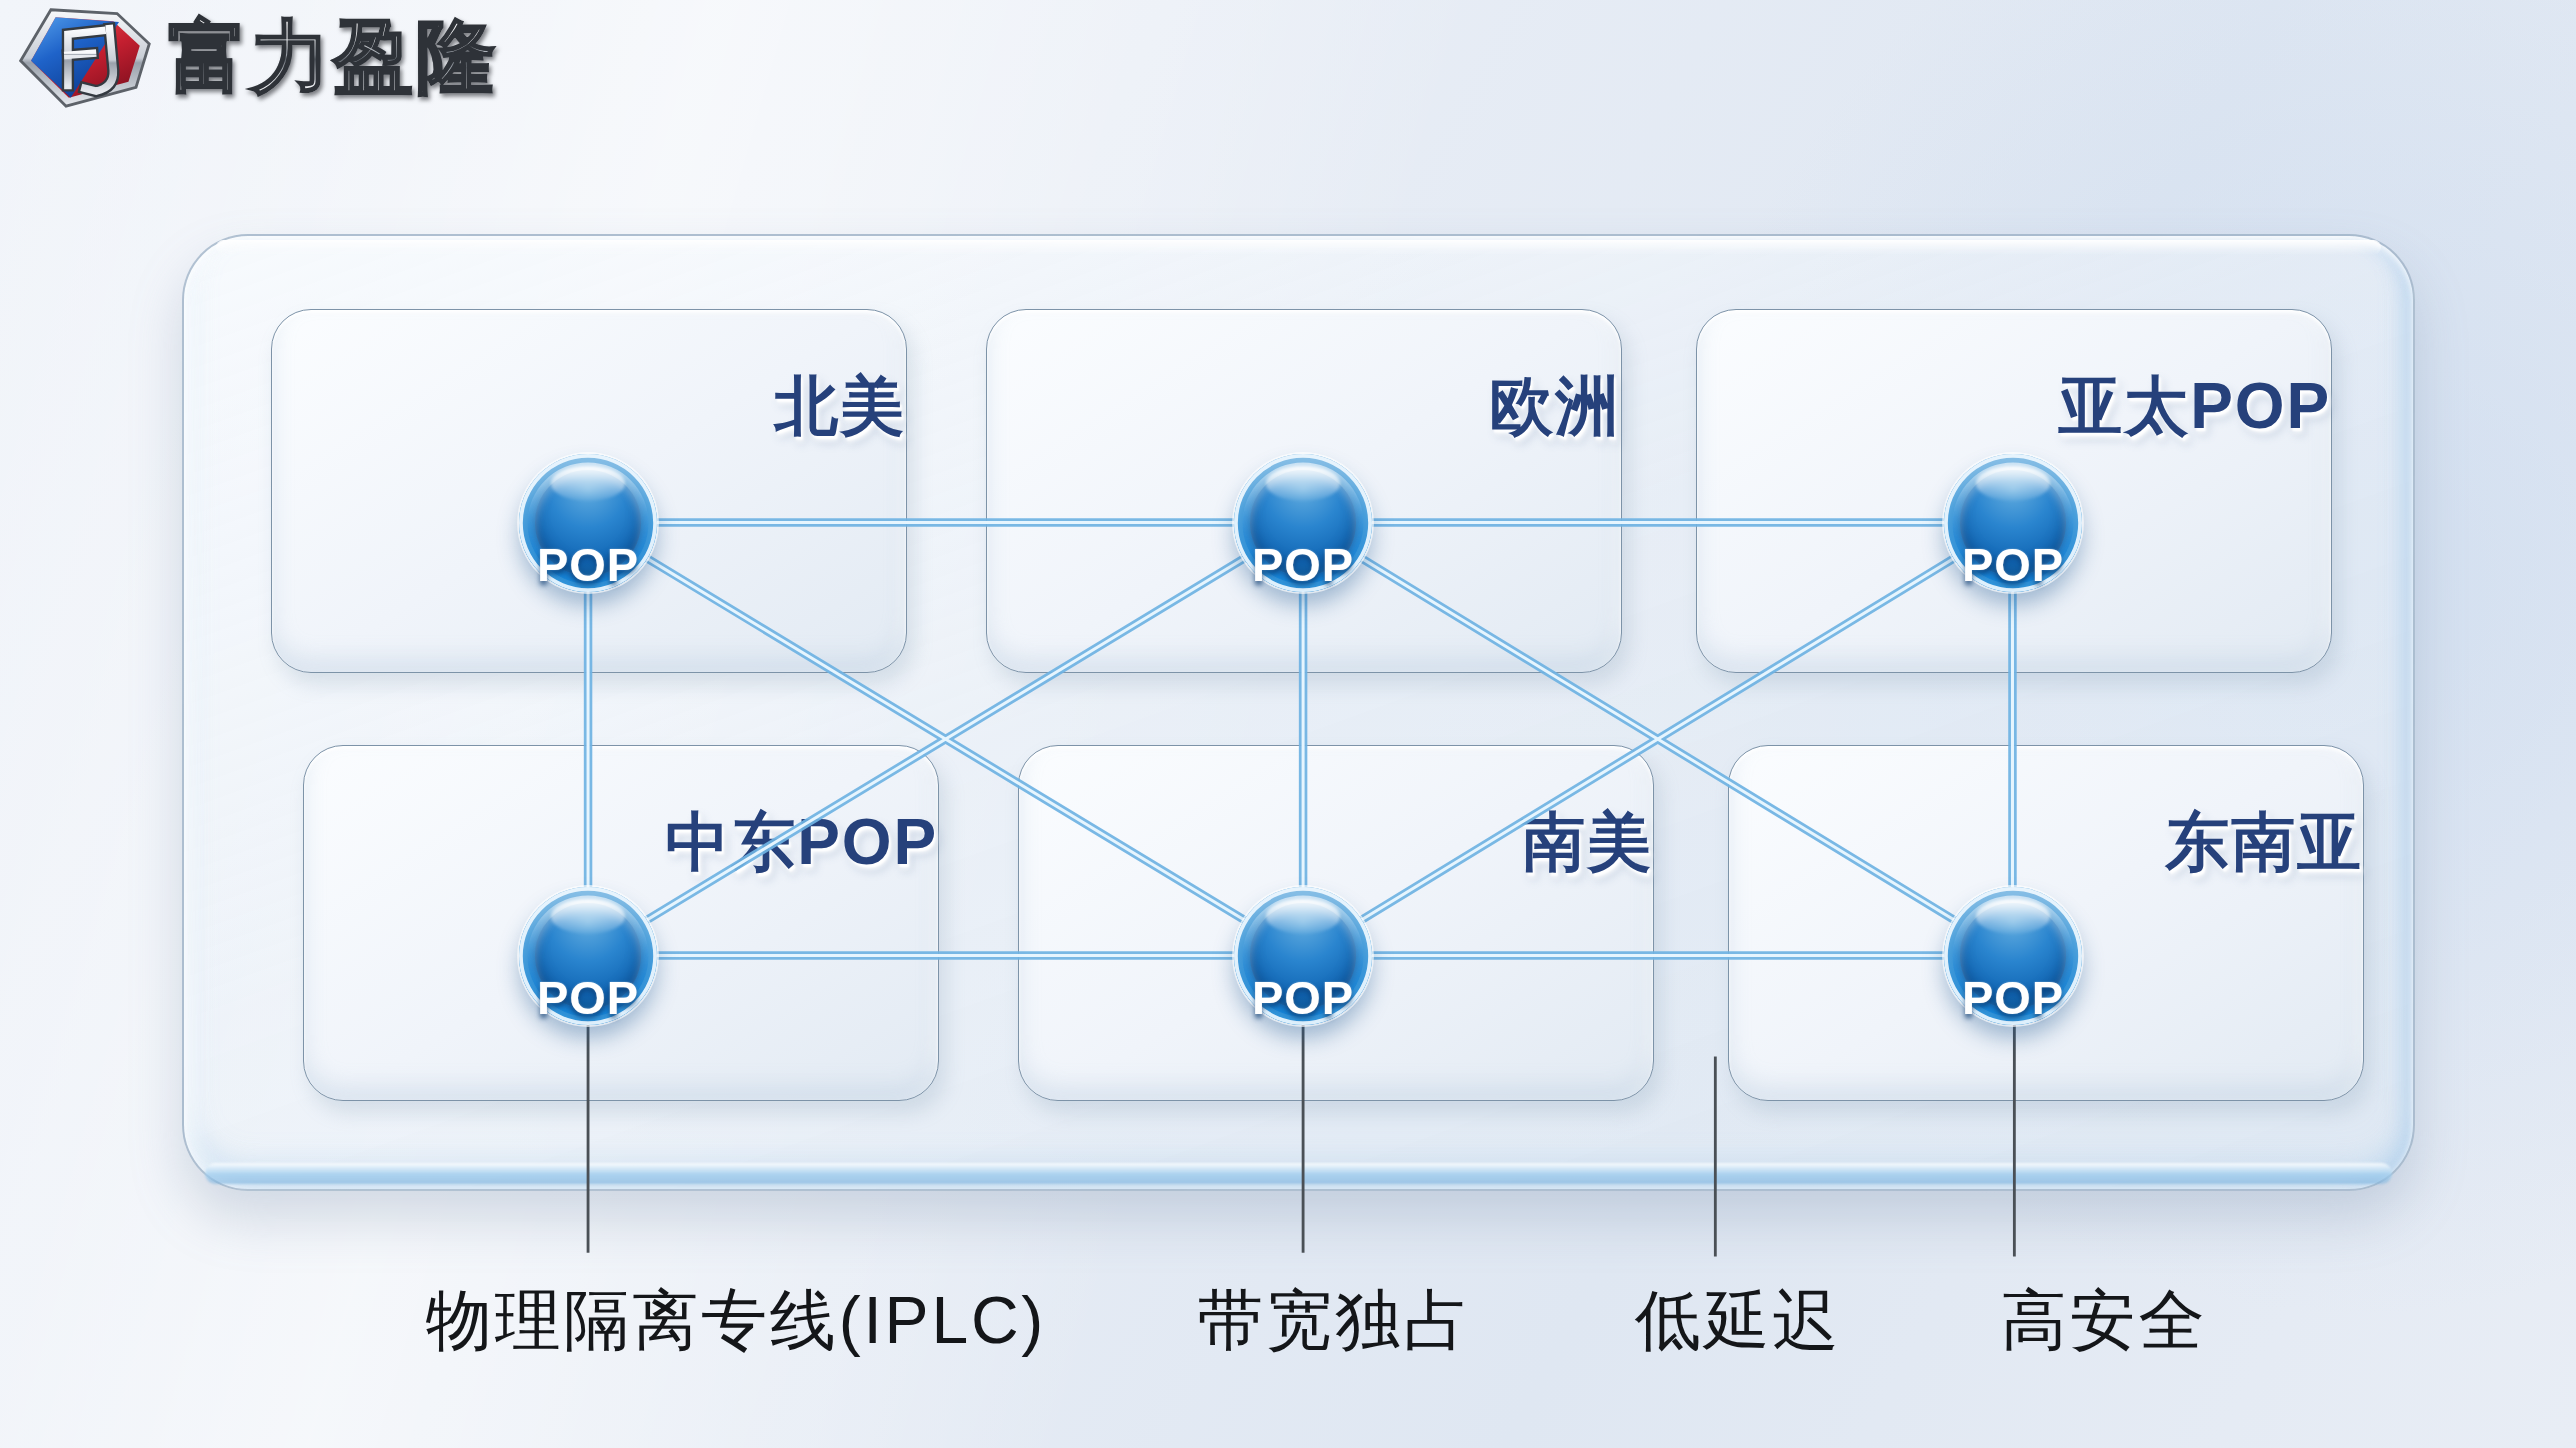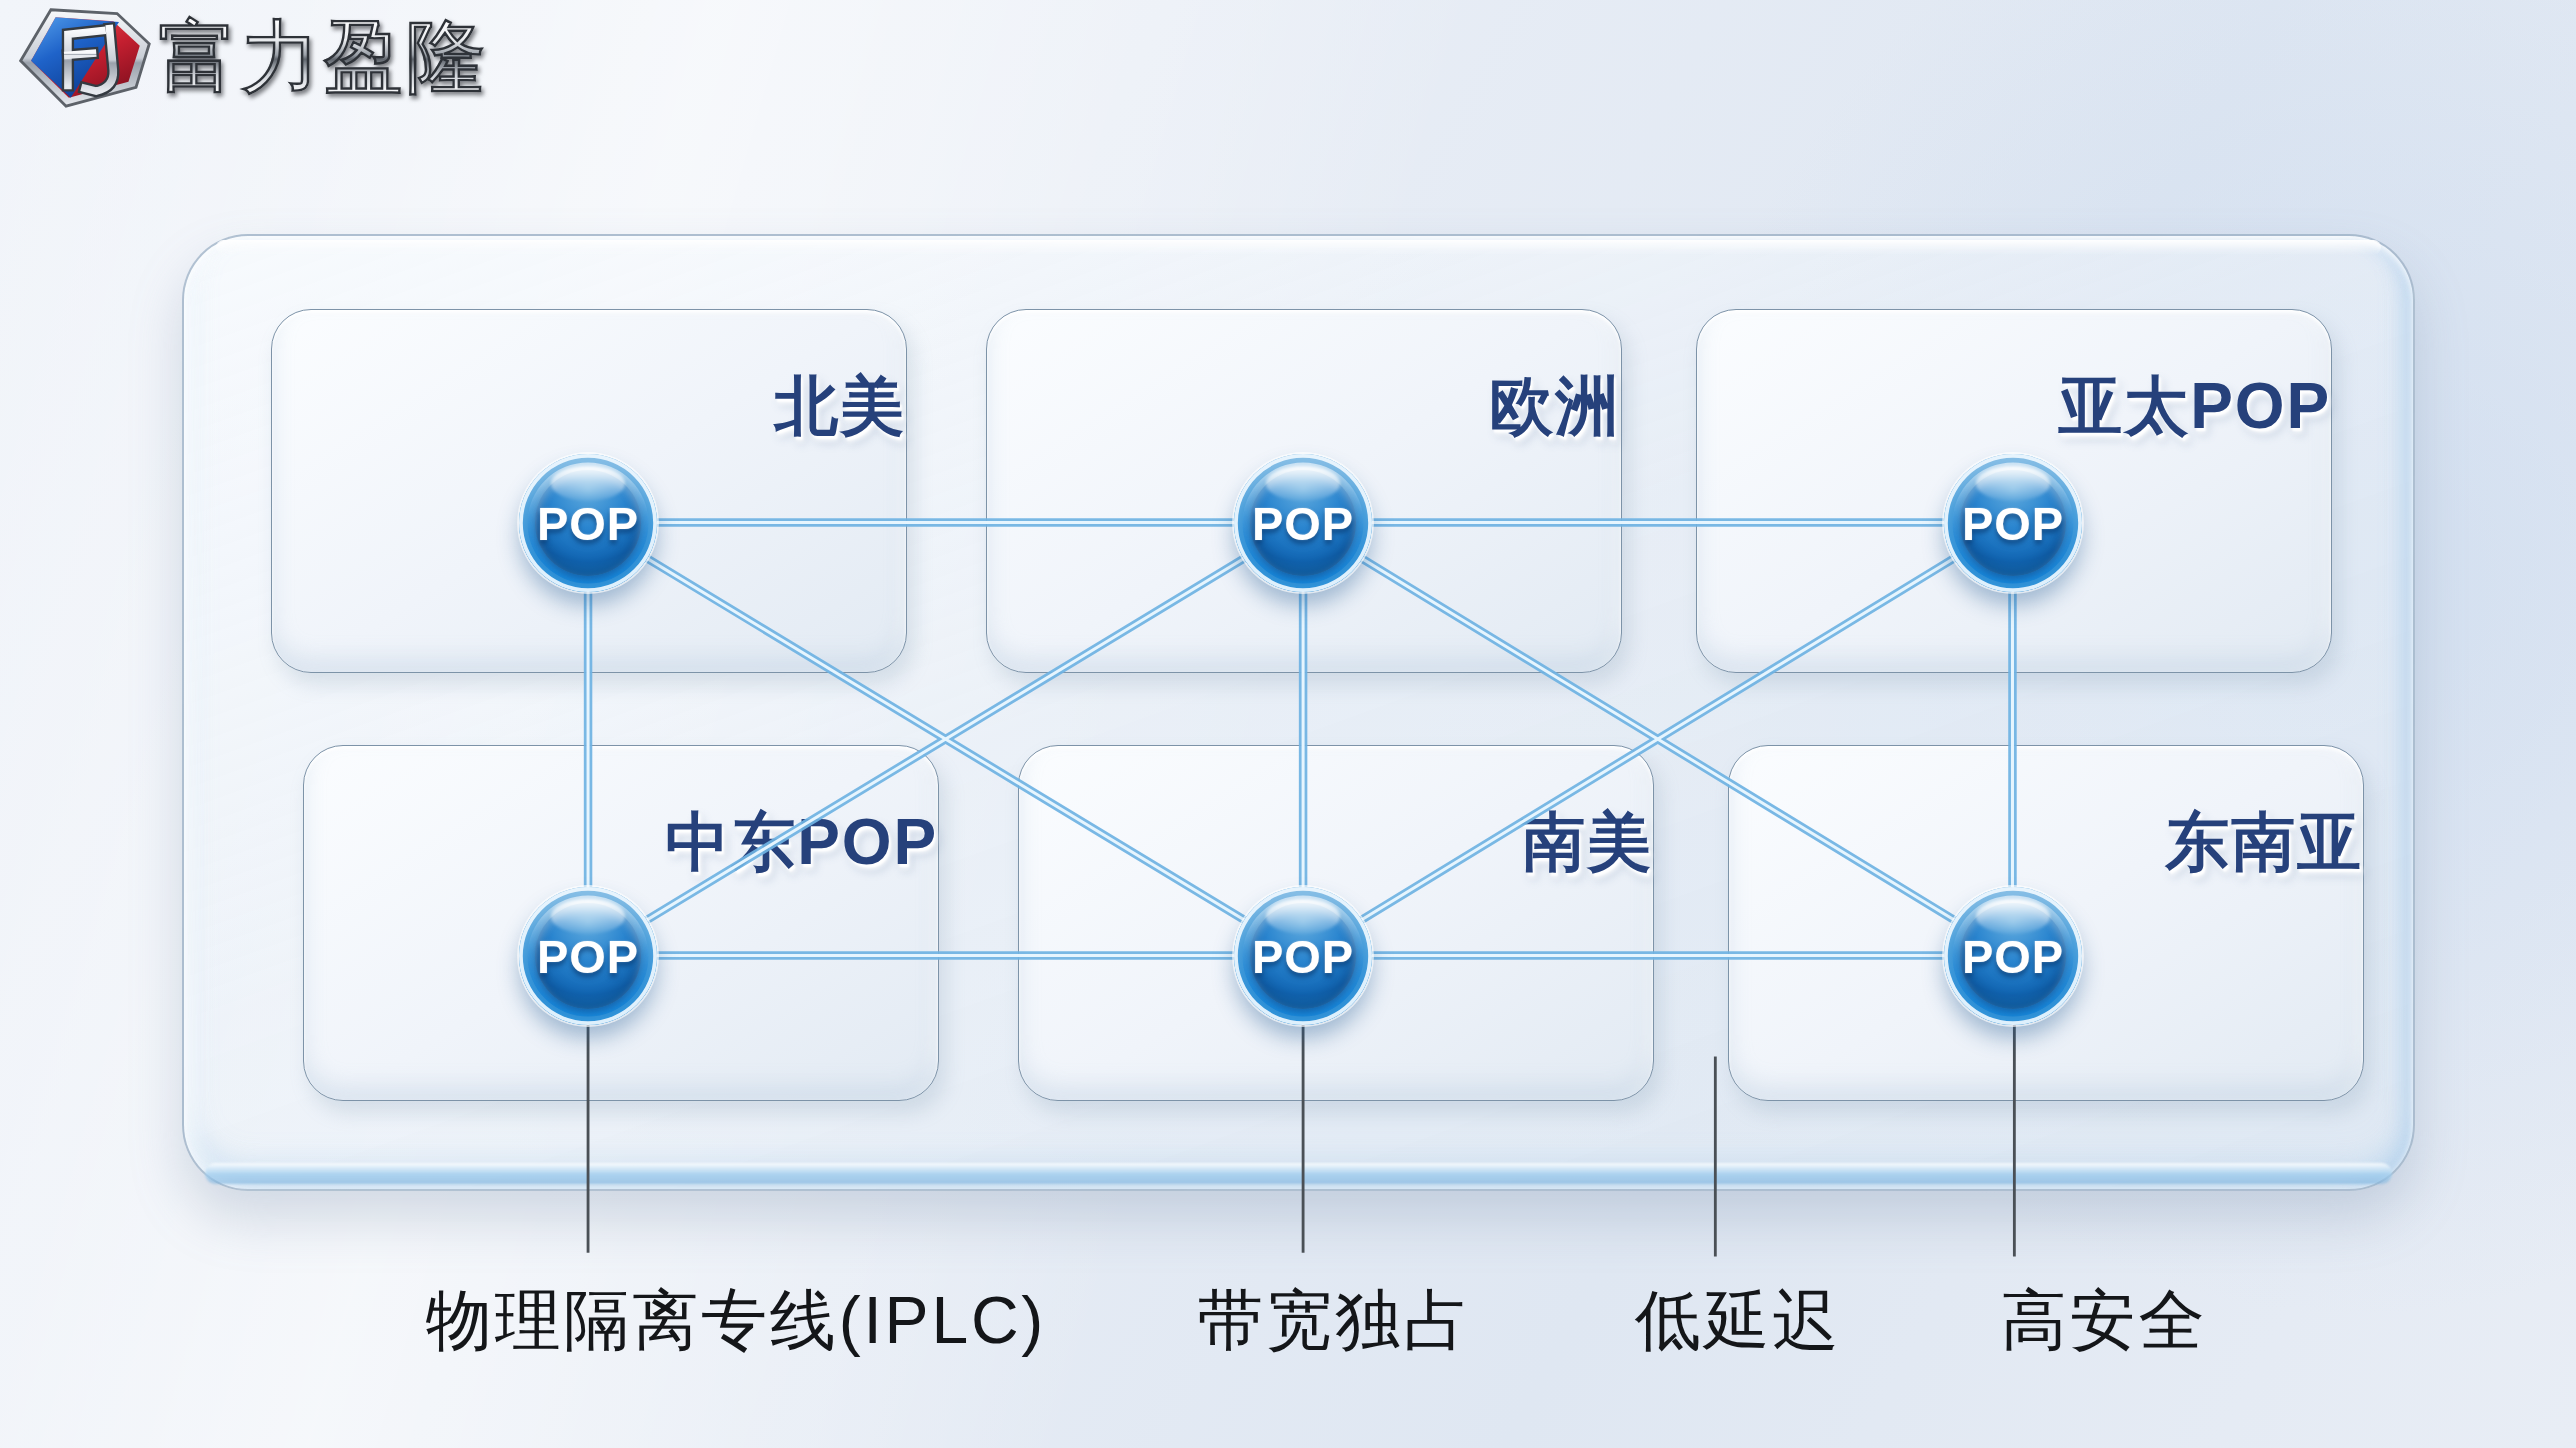--- a/index.html
+++ b/index.html
@@ -7,21 +7,21 @@
   #stage{position:relative;width:2576px;height:1448px;
     background:linear-gradient(118deg,#f2f5fa 0%,#e9eef6 35%,#dfe7f2 68%,#e8edf5 100%);}
   .bg-streak{position:absolute;pointer-events:none;}
   .bg-streak.s1{left:-8%;top:-25%;width:55%;height:170%;transform:rotate(16deg);
     background:linear-gradient(90deg,rgba(255,255,255,0) 0%,rgba(255,255,255,.55) 48%,rgba(255,255,255,0) 100%);}
   .bg-streak.s2{right:-5%;top:0;width:45%;height:100%;
     background:radial-gradient(ellipse at 70% 40%,rgba(190,210,236,.45) 0%,rgba(190,210,236,0) 60%);}
 
   
   .brand{position:absolute;left:13.2px;top:5.7px;display:flex;align-items:center;z-index:10;}
-  .brand-text{margin-left:3px;font-size:79px;font-weight:400;letter-spacing:3.8px;line-height:1.1;
+  .brand-text{margin-left:13px;font-size:79px;font-weight:700;letter-spacing:3.8px;line-height:1.1;
     background:linear-gradient(180deg,#fdfdfe 8%,#e9ebee 30%,#9aa0a8 47%,#5f656d 52%,#cfd3d9 70%,#f4f5f7 88%,#8f959d 100%);
     -webkit-background-clip:text;background-clip:text;color:#6d737b;-webkit-text-fill-color:transparent;
     -webkit-text-stroke:2.4px #2e3238;
     filter:drop-shadow(2.8px 3.8px 1.9px rgba(25,28,33,.55));}
 
   
   .panel{position:absolute;left:182px;top:234px;width:2229px;height:953px;border-radius:66px;
     background:linear-gradient(160deg,rgba(248,251,254,.75) 0%,rgba(235,241,248,.6) 45%,rgba(222,232,243,.65) 100%);
     border:2.8px solid rgba(140,163,186,.65);
     box-shadow:inset 0 2.8px 7.5px rgba(255,255,255,.95),
@@ -50,21 +50,21 @@
     text-shadow:1.9px 2.8px 1.9px rgba(255,255,255,.95),2.8px 4.7px 5.7px rgba(255,255,255,.85),4.7px 6.6px 9.4px rgba(110,135,175,.3);}
 
   
   svg.mesh{position:absolute;left:0;top:0;z-index:3;}
   .blue-outer{stroke:#6fb3e3;stroke-width:9;stroke-linecap:round;opacity:.92;}
   .blue-core{stroke:#e6f5fe;stroke-width:3.2;stroke-linecap:round;}
   .dark-line{stroke:#4a5056;stroke-width:3;stroke-linecap:butt;}
 
   
   .pop-node{position:absolute;width:138px;height:138px;border-radius:50%;z-index:5;
-    display:flex;align-items:center;justify-content:center;
+    display:flex;align-items:flex-end;justify-content:center;
     background:radial-gradient(circle at 50% 26%,#eef6fc 0%,#c3def2 16%,#84bce4 32%,#3e94d6 52%,#1673c6 72%,#0d60af 100%);
     box-shadow:inset 0 0 0 3.8px rgba(242,250,255,.9),
                inset 0 0 0 8.5px rgba(70,155,215,.55),
                inset 0 -11.3px 19px rgba(30,170,250,.6),
                inset 0 9.4px 11.3px rgba(255,255,255,.75),
                0 0 0 1.9px rgba(255,255,255,.65),
                0 13.2px 21px rgba(35,90,145,.38);}
   .pop-node::before{content:"";position:absolute;inset:16px;border-radius:50%;
     background:radial-gradient(circle at 50% 18%,#62acdf 0%,#2a85cf 38%,#1166b4 72%,#1e8ad4 100%);
     box-shadow:inset 0 4.7px 8.5px rgba(255,255,255,.35),inset 0 -8.5px 14px rgba(8,50,100,.45),0 2.8px 6.6px rgba(10,60,120,.4);}

